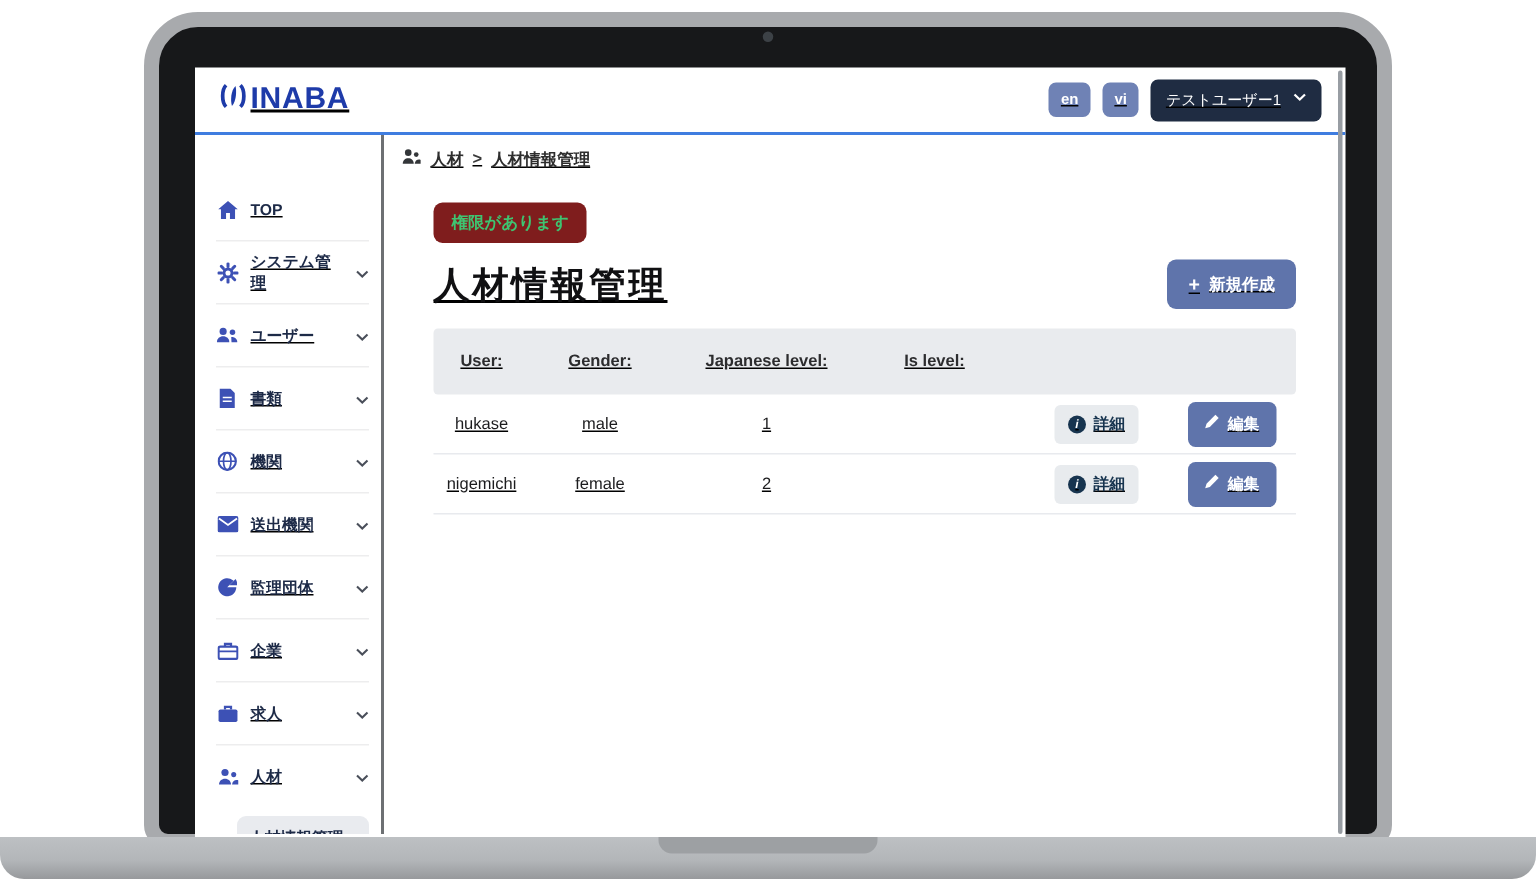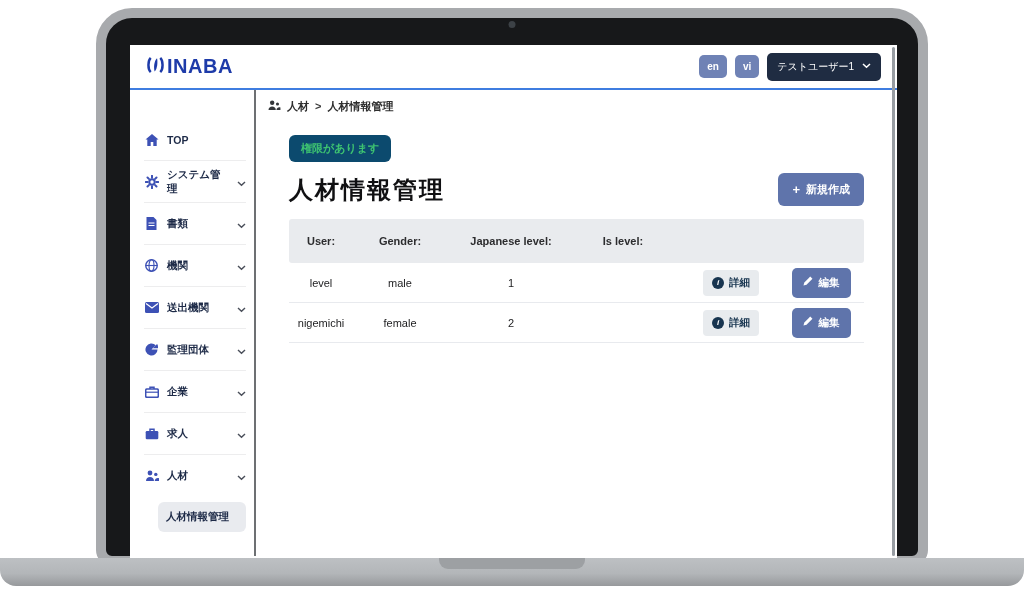--- a/index.html
+++ b/index.html
@@ -15,21 +15,21 @@
   .camera { position:absolute; left:50%; top:3px; transform:translateX(-50%);
             width:7px; height:7px; border-radius:50%; background:#3c4146; }
   .base { position:absolute; left:0; top:558px; width:1024px; height:28px;
           background:linear-gradient(#bdc0c3 0%, #b3b6b9 55%, #97999c 100%);
           border-radius:0 0 16px 16px; z-index:5; }
   .notch { position:absolute; left:50%; top:0; transform:translateX(-50%);
            width:146px; height:11px; background:#9da0a3; border-radius:0 0 9px 9px; }
 
   
   .screen { position:absolute; left:24px; top:27px; width:767px; height:513px;
-            background:#ffffff; overflow:hidden; }
+            background:#ffffff; overflow:hidden;text-decoration:underline; }
   .screen-scrollbar { position:absolute; right:2px; top:2px; bottom:2px; width:3px;
                       background:#989da3; border-radius:2px; }
 
   
   .app-header { height:45px; display:flex; align-items:center; justify-content:space-between;
                 padding:0 16px 0 15px; border-bottom:2px solid #3f7de0; }
   .logo { display:flex; align-items:center; gap:1px; color:#1e3ba9; }
   .logo-text { font-size:20px; font-weight:bold; letter-spacing:.5px; color:#1e3ba9; }
   .hdr-right { display:flex; align-items:center; gap:8px;padding-left:44px; }
   .lang-btn { background:#6f82b5; color:#fff; border:none; border-radius:5px;
@@ -53,21 +53,21 @@
   .sub-item { margin:5px 0 0 14px; height:30px; background:#e9ebef; border-radius:6px;
               display:flex; align-items:center; padding:0 8px; font-size:10.5px;
               font-weight:700; color:#1d2a47; cursor:pointer; }
 
   
   .main { flex:1; padding:9px 33px 0 33px; position:relative; min-width:0; }
   .breadcrumb { display:flex; align-items:center; gap:6px; font-size:11px;
                 font-weight:600; color:#2e2e2e; margin-left:-22px; height:14px; }
   .crumb-link { cursor:pointer; }
   .crumb-sep { font-weight:700; color:#3a3a3a; }
-  .badge { display:inline-flex; margin-top:22px; background:#0c4a6e; color:#3ec471;
+  .badge { display:inline-flex; margin-top:22px; background:#7f1d1d; color:#3ec471;
            font-size:11px; font-weight:600; padding:6px 12px; border-radius:6px; }
   .title-row { display:flex; justify-content:space-between; align-items:center; margin-top:11px; }
   .page-title { font-size:24px; font-weight:800; color:#101012; letter-spacing:2px; }
   .create-btn { background:#5f74ab; color:#fff; border:none; border-radius:6px;
                 font-size:11px; font-weight:700; padding:9px 14px; display:flex;
                 align-items:center; gap:6px; cursor:pointer; font-family:inherit; }
   .plus-glyph { font-size:13px; font-weight:700; line-height:1; }
 
   
   .tbl { margin-top:13px; }
@@ -142,20 +142,34 @@
                     <path d="M7 .7v2M7 11.3v2M.7 7h2M11.3 7h2M2.5 2.5l1.4 1.4M10.1 10.1l1.4 1.4M11.5 2.5l-1.4 1.4M3.9 10.1l-1.4 1.4"></path>
                   </g>
                 </svg>
             </span>
             <span class="side-label">システム管理</span>
             <span><svg width="9" height="6" viewBox="0 0 9 6">
                   <path d="M1 1l3.5 3.3L8 1" stroke="#4a4f5a" stroke-width="1.4" fill="none"></path>
                 </svg></span>
           </div>
 
+          <div class="side-item">
+            <span class="side-ico">
+              <svg width="15" height="11" viewBox="0 0 16 12">
+                  <circle cx="5" cy="3.2" r="2.6" fill="#3d51b5"></circle>
+                  <path d="M.5 11c0-2.6 2-4.2 4.5-4.2S9.5 8.4 9.5 11z" fill="#3d51b5"></path>
+                  <circle cx="11.8" cy="3.8" r="2" fill="#3d51b5"></circle>
+                  <path d="M10.9 7.3c2.5-.2 4.4 1.4 4.4 3.7h-4.2z" fill="#3d51b5"></path>
+                </svg>
+            </span>
+            <span class="side-label">ユーザー</span>
+            <span><svg width="9" height="6" viewBox="0 0 9 6">
+                  <path d="M1 1l3.5 3.3L8 1" stroke="#4a4f5a" stroke-width="1.4" fill="none"></path>
+                </svg></span>
+          </div>
 
           <div class="side-item">
             <span class="side-ico">
               <svg width="11" height="13" viewBox="0 0 11 13">
                   <path d="M.5 0h7l3 3v10H.5z" fill="#3d51b5"></path>
                   <path d="M2.5 6h6M2.5 8.5h6" stroke="#ffffff" stroke-width="1"></path>
                 </svg>
             </span>
             <span class="side-label">書類</span>
             <span><svg width="9" height="6" viewBox="0 0 9 6">
@@ -280,21 +294,21 @@
               <span>User:</span>
               <span>Gender:</span>
               <span>Japanese level:</span>
               <span>Is level:</span>
               <span></span>
                 <span></span>
                 <span></span>
             </div>
 
             <div class="tbl-grid trow">
-              <span>level</span>
+              <span>hukase</span>
               <span>male</span>
               <span>1</span>
               <span></span>
               <span></span>
               <button class="detail-btn">
                 <span class="info-dot">i</span>
                 <span>詳細</span>
               </button>
               <button class="edit-btn">
                 <span>

